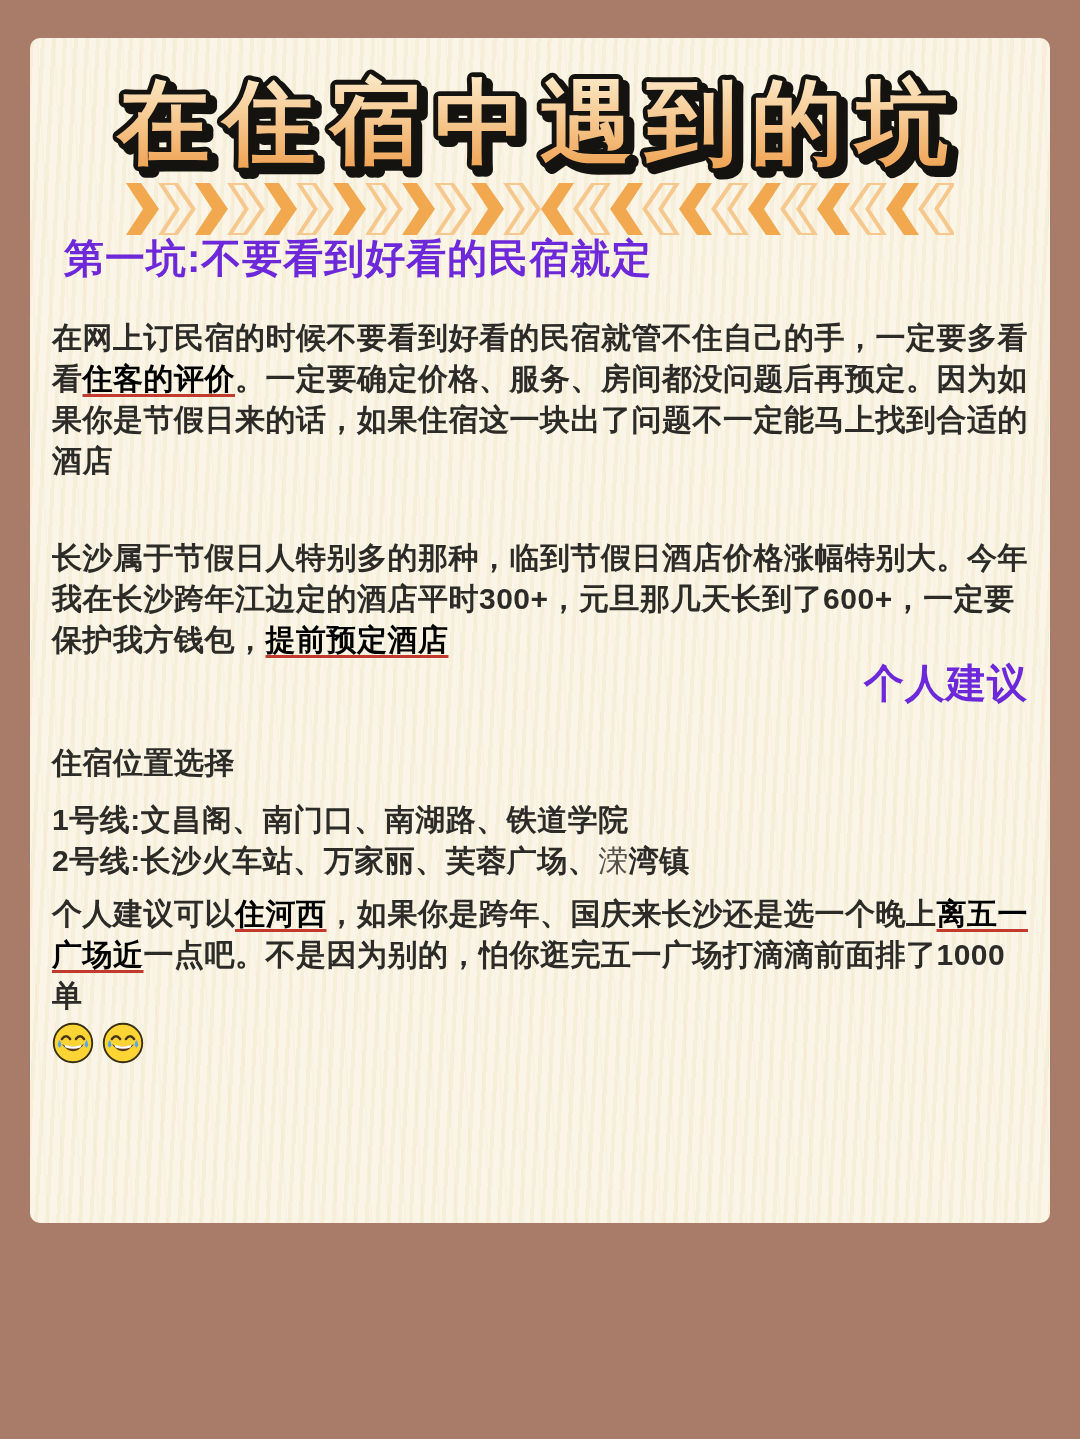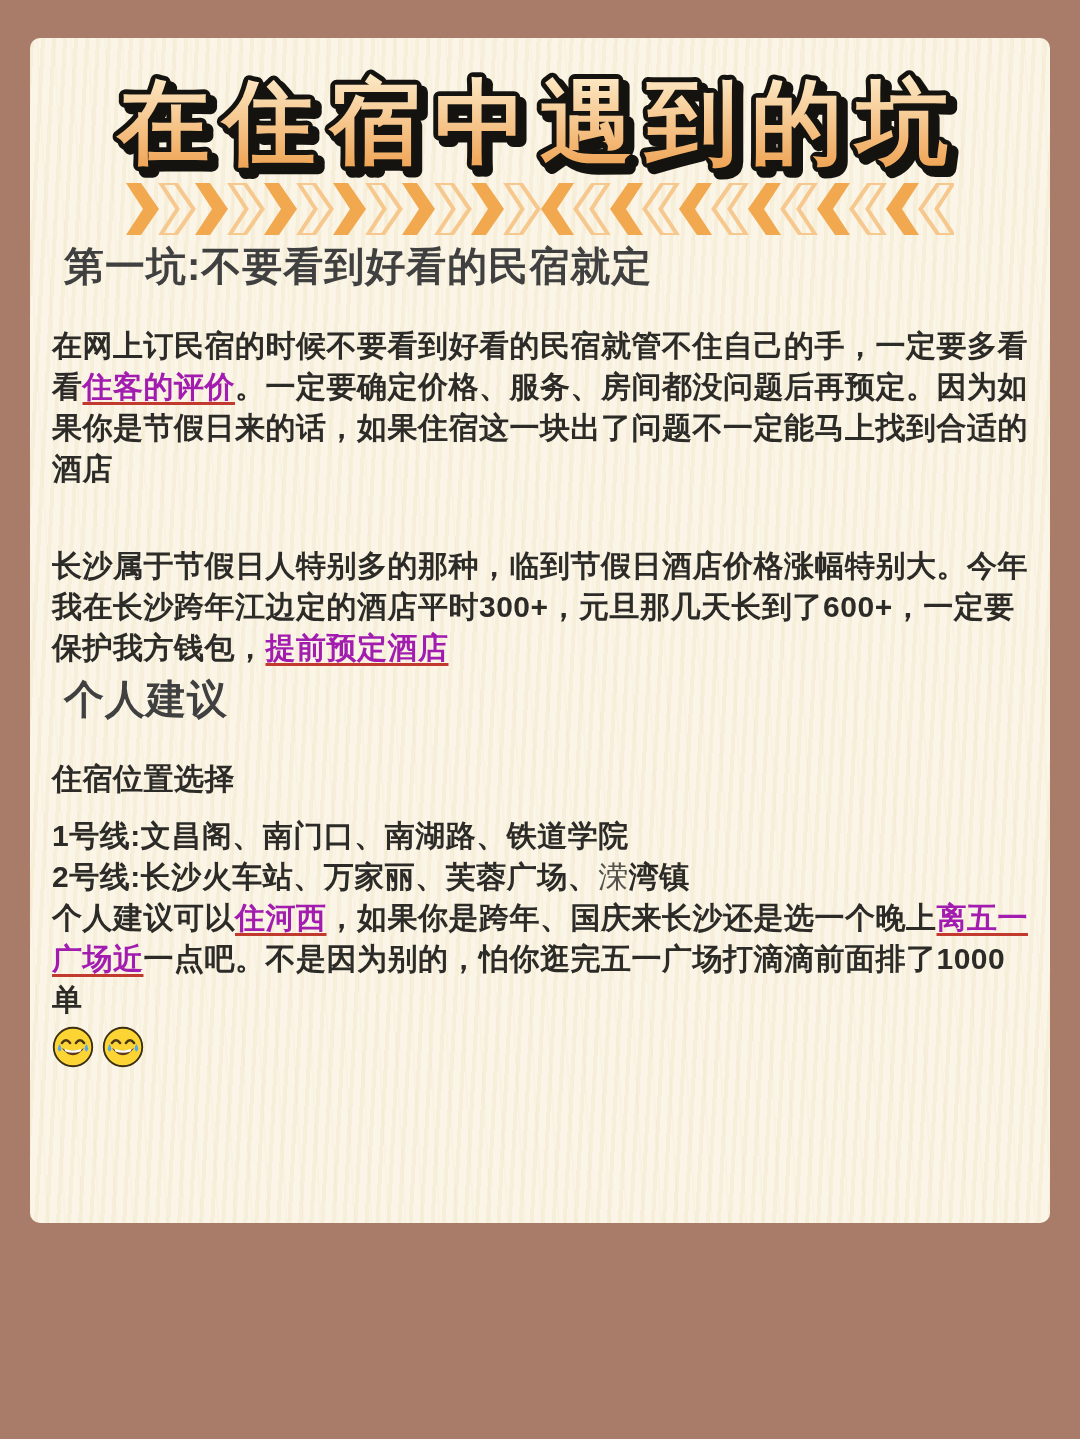--- a/index.html
+++ b/index.html
@@ -24,42 +24,42 @@
     position:absolute; inset:0;
     background:
       repeating-linear-gradient(93deg, rgba(233,216,175,0.22) 0 4px, rgba(233,216,175,0) 4px 11px),
       repeating-linear-gradient(87deg, rgba(240,226,190,0.15) 0 2px, rgba(240,226,190,0) 2px 17px);
     pointer-events:none;
   }
   .content{position:relative; z-index:1;}
   .title-svg{display:block; margin:0 auto; width:880px; height:129px;}
   .divider-svg{display:block; margin:2px auto 0 auto;}
   h2.pit{
-    margin:8px; margin-left:12px;
+    margin:0; margin-left:12px;
     font-size:40px; font-weight:800;
-    color:#404040; letter-spacing:1px;
+    color:#6d28d9; letter-spacing:1px;
     line-height:46px;
   }
   .mt-h1{margin-top:16px;}
   .mt-h2{margin-top:36px;}
   .mt-h3{margin-top:62px;}
-  .mt-h4{margin-top:54px;}
+  .mt-h4{margin-top:54px;text-align:right;}
   p.body{
     margin:0; margin-top:36px;
     font-size:30px; font-weight:600;
     color:#2c2b28;
     line-height:41px;
     letter-spacing:0.5px;
   }
   p.body.tight{}
   p.body.mt-p2{margin-top:56px;}
   p.body.mt-p3{margin-top:66px;}
   .seg-normal{}
   .seg-red{
-    color:#a21caf;
+    color:#000000;
     text-decoration:underline;
     text-decoration-thickness:3px;
     text-underline-offset:5px;
     text-decoration-color:#c13a2d;
   }
   .seg-fallback{
     font-weight:400;
     color:#55524c;
   }
   .emoji-row{
@@ -115,21 +115,21 @@
     <h2 class="pit mt-h1">第一坑:不要看到好看的民宿就定</h2>
     <p class="body"><span class="seg-normal">在网上订民宿的时候不要看到好看的民宿就管不住自己的手，一定要多看看</span><span class="seg-red">住客的评价</span><span class="seg-normal">。一定要确定价格、服务、房间都没问题后再预定。因为如果你是节假日来的话，如果住宿这一块出了问题不一定能马上找到合适的酒店</span></p>
 
     <p class="body mt-p2"><span class="seg-normal">长沙属于节假日人特别多的那种，临到节假日酒店价格涨幅特别大。今年我在长沙跨年江边定的酒店平时300+，元旦那几天长到了600+，一定要保护我方钱包，</span><span class="seg-red">提前预定酒店</span></p>
 
 
     <h2 class="pit mt-h4">个人建议</h2>
     <p class="body tight"><span class="seg-normal">住宿位置选择</span></p>
     <p class="body" style="margin-top:16px;"><span class="seg-normal">1号线:文昌阁、南门口、南湖路、铁道学院</span></p>
     <p class="body" style="margin-top:0;"><span class="seg-normal">2号线:长沙火车站、万家丽、芙蓉广场、</span><span class="seg-fallback">溁</span><span class="seg-normal">湾镇</span></p>
-    <p class="body" style="margin-top:0;"><span class="seg-normal">个人建议可以</span><span class="seg-red">住河西</span><span class="seg-normal">，如果你是跨年、国庆来长沙还是选一个晚上</span><span class="seg-red">离五一广场近</span><span class="seg-normal">一点吧。不是因为别的，怕你逛完五一广场打滴滴前面排了1000单</span></p>
+    <p class="body" style="margin-top:12px;"><span class="seg-normal">个人建议可以</span><span class="seg-red">住河西</span><span class="seg-normal">，如果你是跨年、国庆来长沙还是选一个晚上</span><span class="seg-red">离五一广场近</span><span class="seg-normal">一点吧。不是因为别的，怕你逛完五一广场打滴滴前面排了1000单</span></p>
 
     <div class="emoji-row">
         <svg viewBox="0 0 36 36" style="display: block;">
   <circle cx="18" cy="18" r="16.5" fill="#fcd535" stroke="#3a2e13" stroke-width="1.6"></circle>
   <path d="M8.5 14.5 Q12 10 15.5 14.5" fill="none" stroke="#4a3516" stroke-width="2.2" stroke-linecap="round"></path>
   <path d="M20.5 14.5 Q24 10 27.5 14.5" fill="none" stroke="#4a3516" stroke-width="2.2" stroke-linecap="round"></path>
   <path d="M8.5 19 Q18 31 27.5 19 Q18 23.5 8.5 19 Z" fill="#5d3a1a"></path>
   <path d="M10.5 19.6 Q18 22.6 25.5 19.6 L24.5 21.8 Q18 24 11.5 21.8 Z" fill="#ffffff"></path>
   <path d="M6.5 15.5 Q3.5 20 6.5 22 Q9.5 20 6.5 15.5 Z" fill="#57a8e8"></path>
   <path d="M29.5 15.5 Q26.5 20 29.5 22 Q32.5 20 29.5 15.5 Z" fill="#57a8e8"></path>

